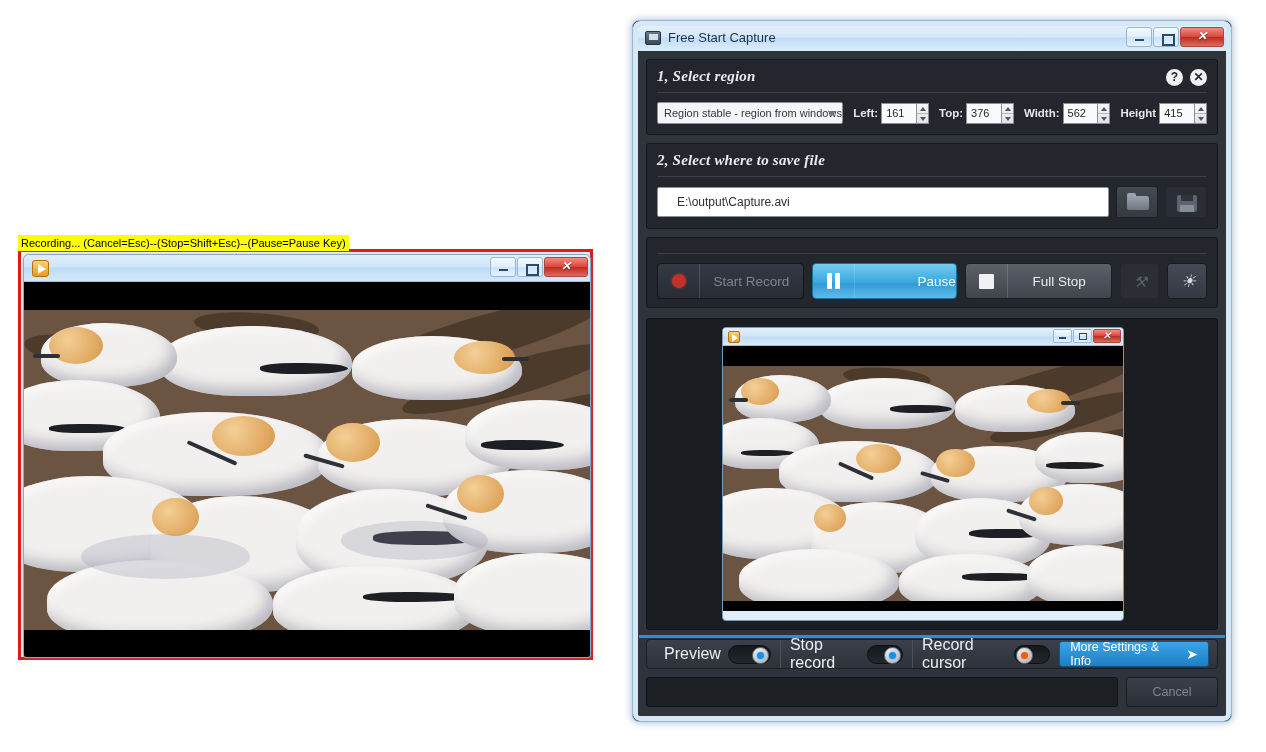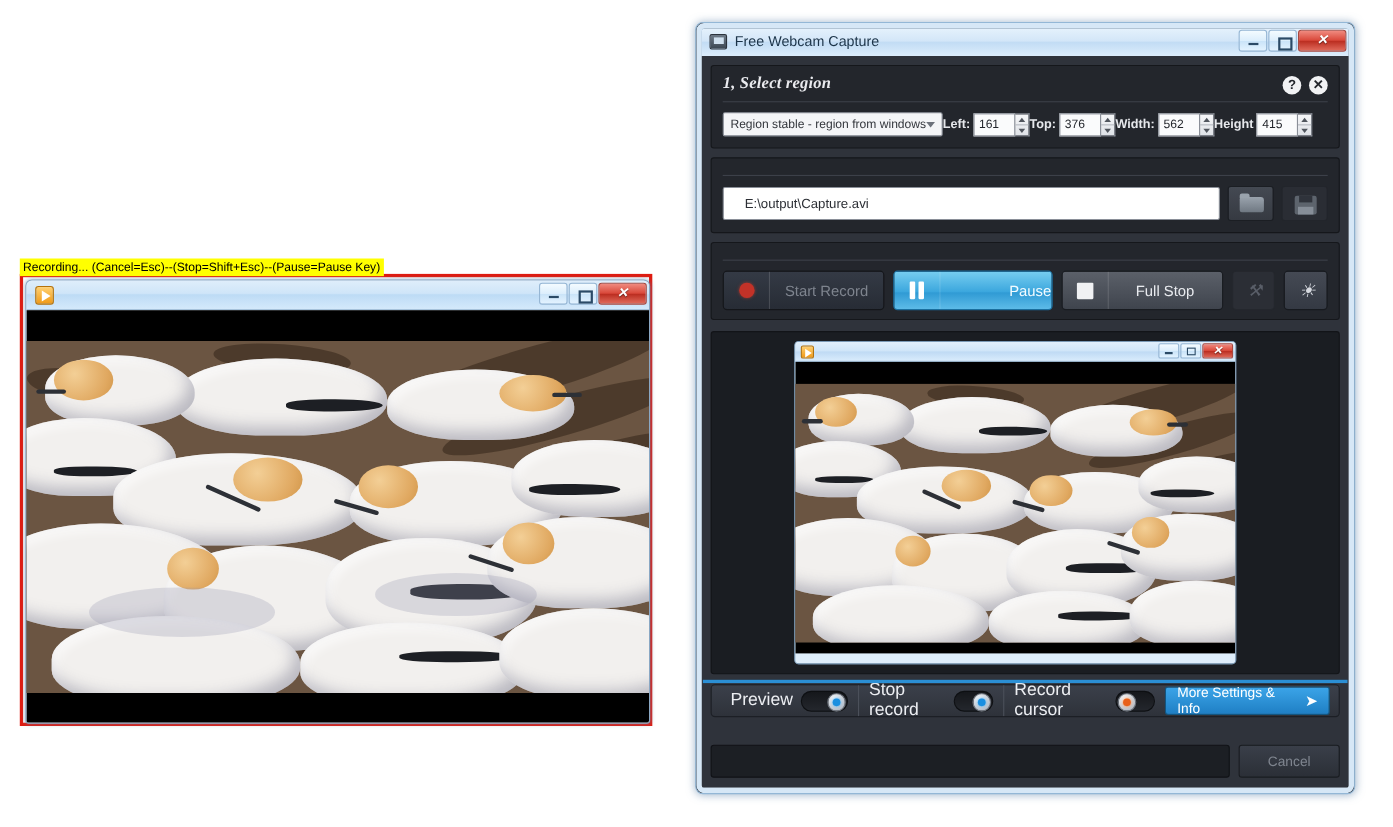--- a/index.html
+++ b/index.html
@@ -190,21 +190,21 @@
     width:200px; height:22px;
     background:#f4f5f7; border:1px solid #8a8f98; border-radius:2px;
     font-size:11px; color:#33363c; line-height:20px; padding-left:6px;
     position:relative;
   }
   .combo .caret {
     position:absolute; right:6px; top:8px;
     border-left:4px solid transparent; border-right:4px solid transparent;
     border-top:5px solid #6d727b;
   }
-  .num-label { color:#e6e8ec; font-size:11.5px; font-weight:bold; margin-right:3px; }
+  .num-label { color:#e6e8ec; font-size:11.5px; font-weight:bold; margin-left:10px; margin-right:3px; }
   .num-box {
     width:38px; height:21px; background:#fafbfc; border:1px solid #8a8f98;
     font-size:11px; color:#23262c; line-height:19px; padding-left:4px;
   }
   .spin {
     width:13px; height:21px; border:1px solid #8a8f98; border-left:none;
     background:linear-gradient(to bottom,#f5f6f8,#dfe2e7);
     display:flex; flex-direction:column;
   }
   .spin span { flex:1; position:relative; }
@@ -470,21 +470,21 @@
           <div class="shade" style="left:56%; top:66%; width:26%; height:12%;"></div>
         </div>
       </div>
     </div>
   </div>
 
   <div id="app-window">
 
     <div class="app-titlebar">
       <div class="app-icon"></div>
-      <div class="app-title">Free Webcam Capture</div>
+      <div class="app-title">Free Start Capture</div>
       <div class="app-btns">
         <div class="aero-btn"><i class="gl-min"></i></div>
         <div class="aero-btn"><i class="gl-max"></i></div>
         <div class="aero-btn close"><i class="gl-close"></i></div>
       </div>
     </div>
 
     <div class="dark-body">
 
       <div class="section">
@@ -527,20 +527,21 @@
           <span class="num-label">Height</span>
           <div class="num-box">415</div>
           <div class="spin">
               <span></span>
               <span></span>
             </div>
         </div>
       </div>
 
       <div class="section">
+        <div class="sec-title">2, Select where to save file</div>
         <div class="sec-rule"></div>
         <div class="save-row">
           <div class="path-input" placeholder="E:\output\Capture.avi">E:\output\Capture.avi</div>
           <div class="icon-btn">
             <i class="folder-gl"></i>
           </div>
           <div class="icon-btn flat">
             <i class="disk-gl"></i>
           </div>
         </div>

